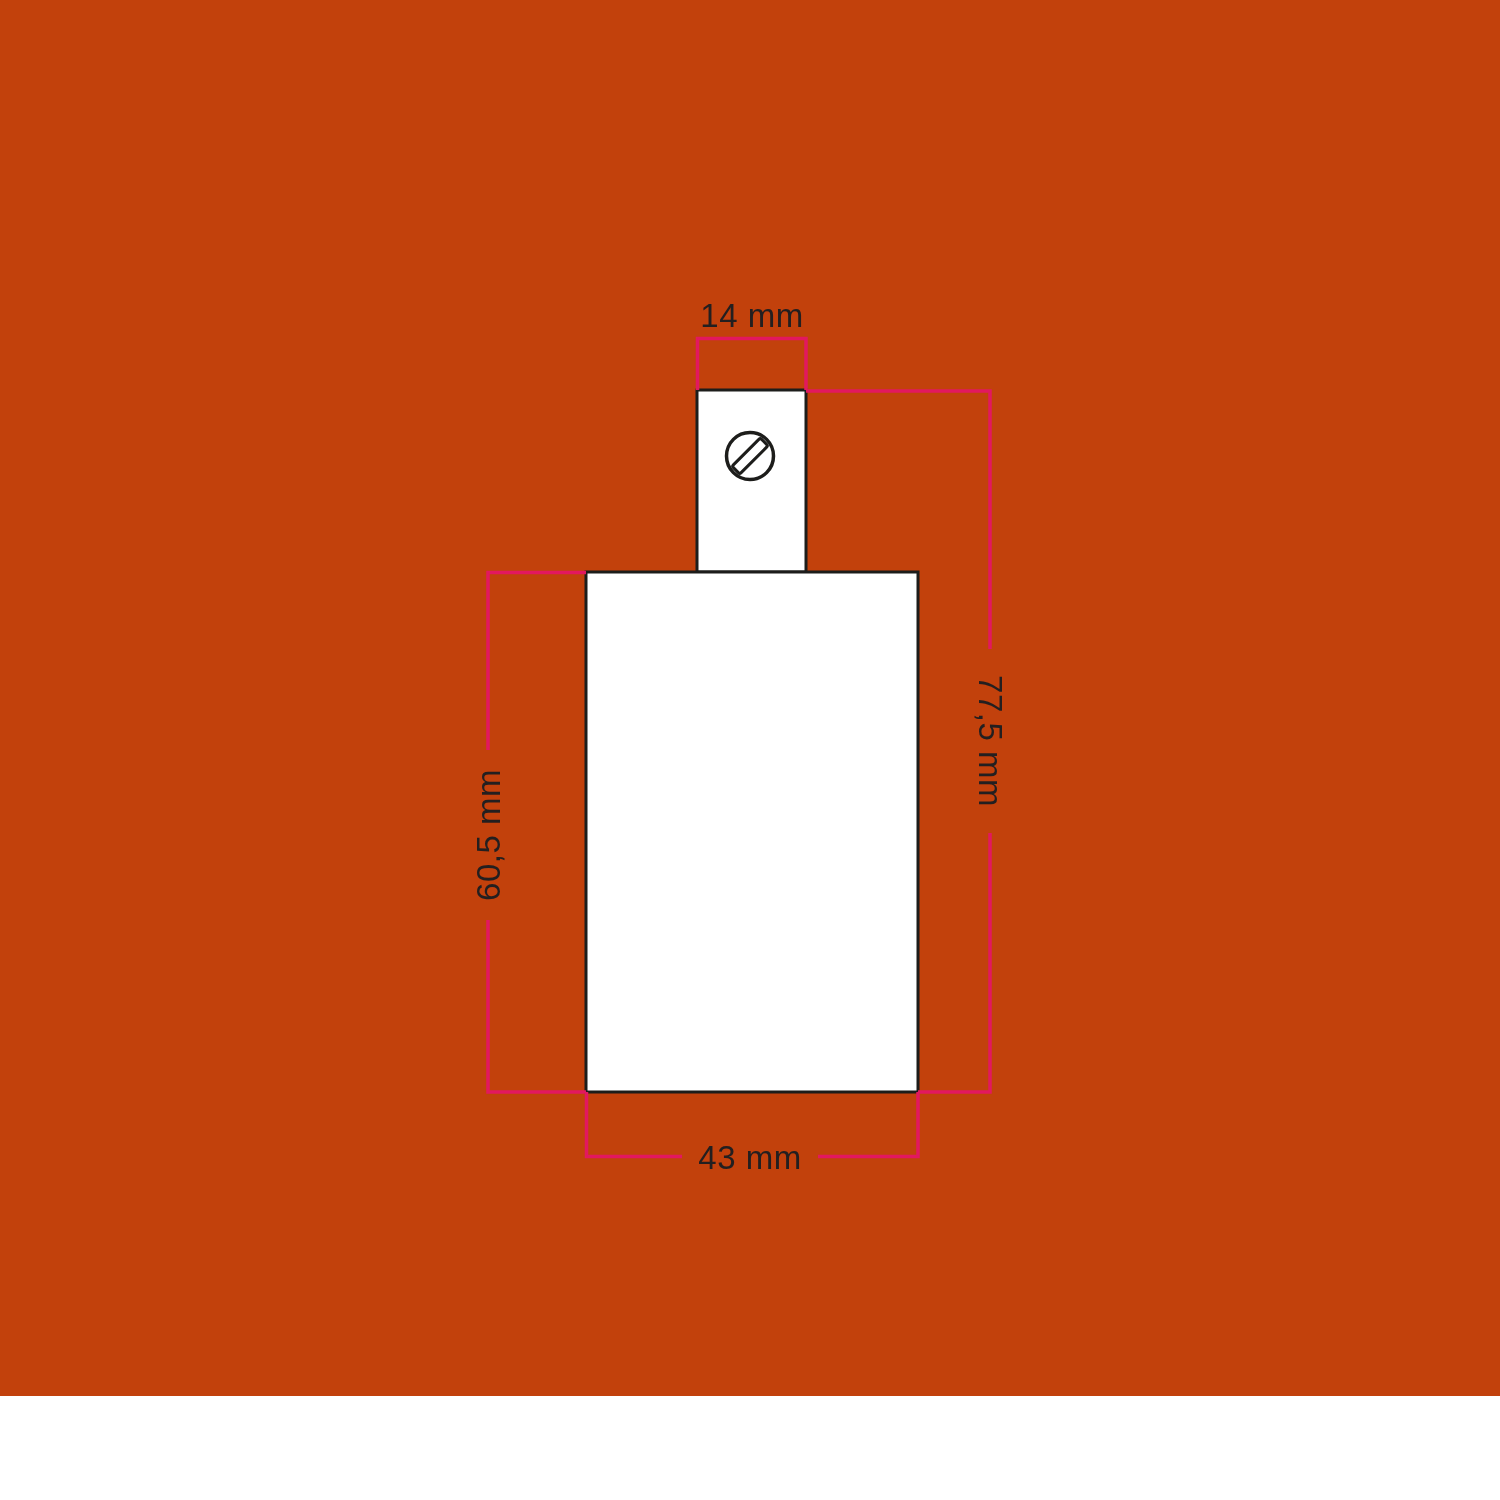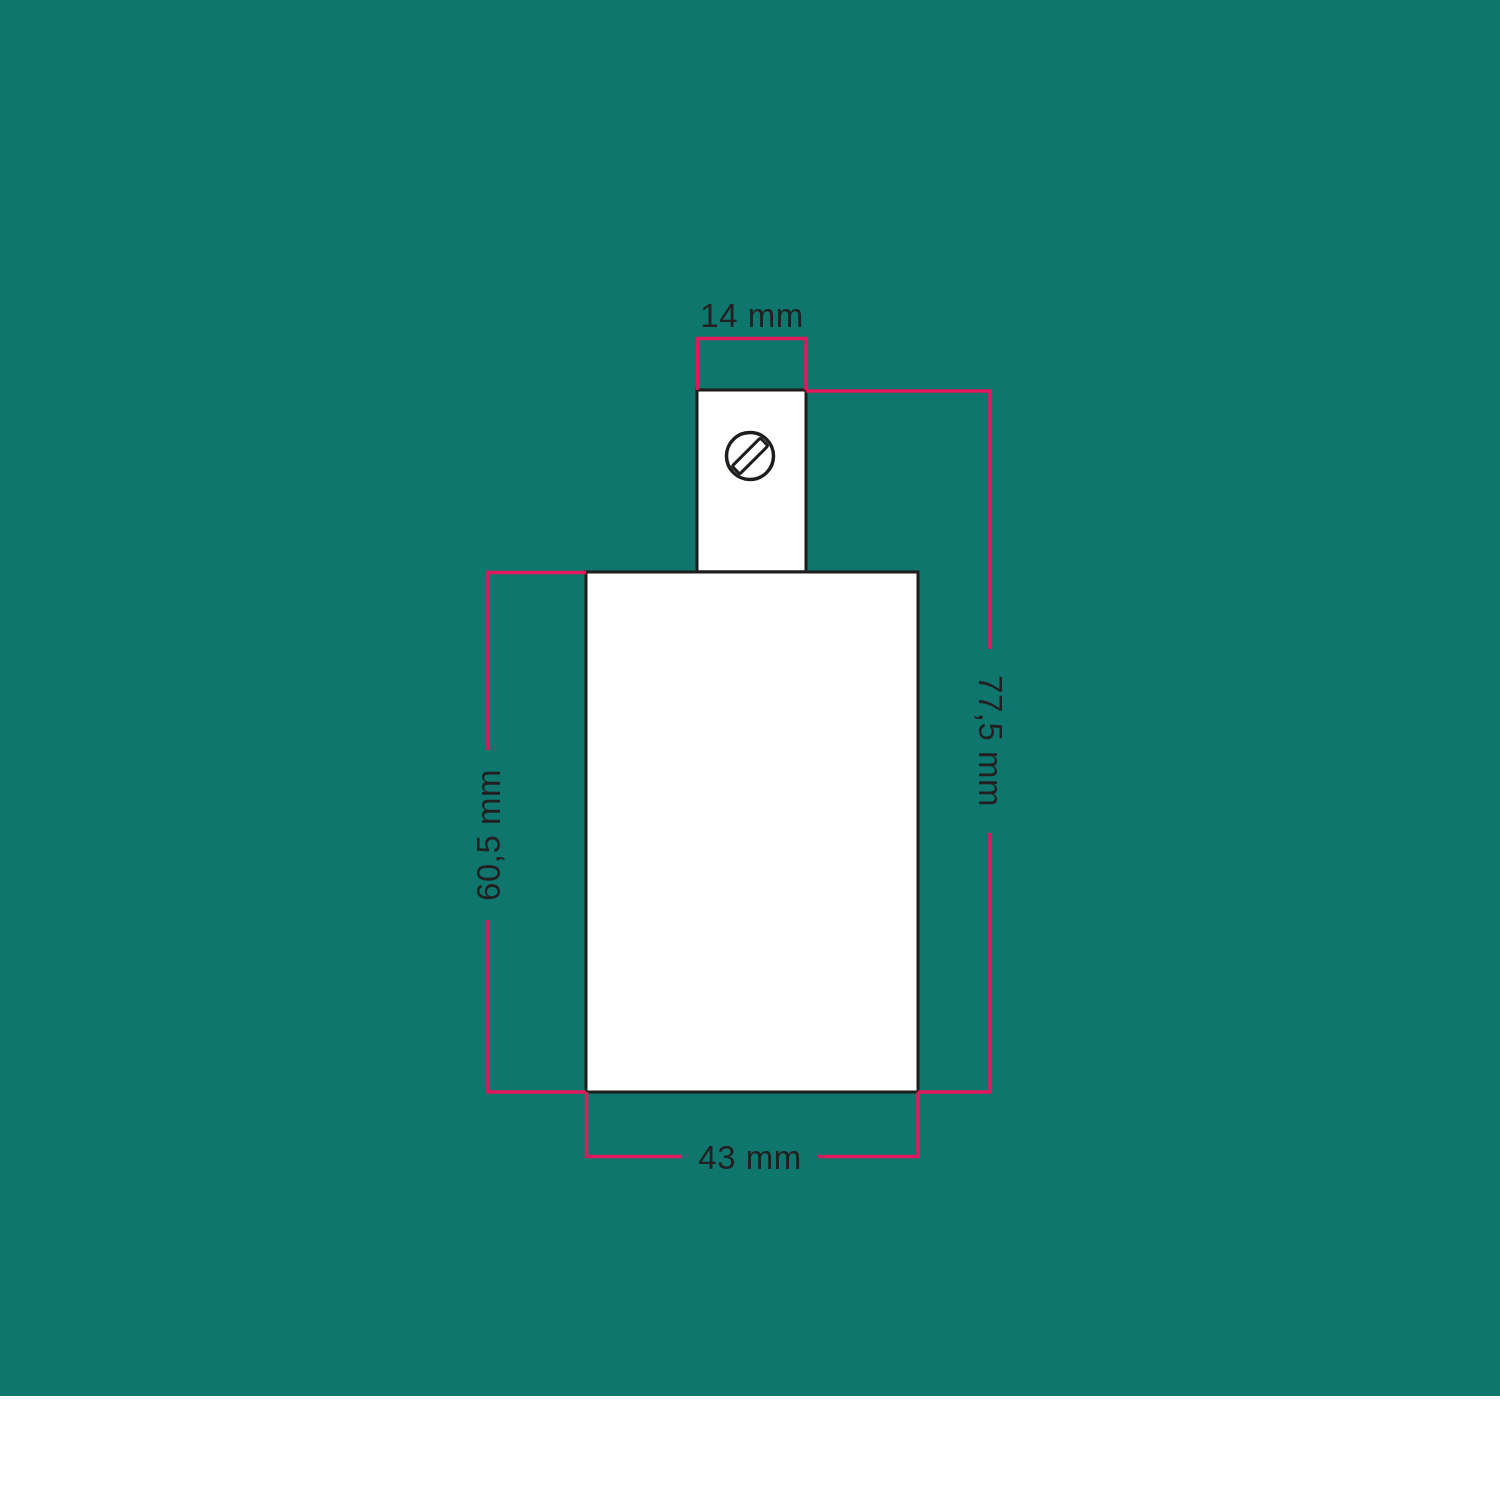--- a/index.html
+++ b/index.html
@@ -4,21 +4,21 @@
 <style>
   html, body {
     margin: 0;
     padding: 0;
     background: #ffffff;
   }
   .canvas {
     position: relative;
     width: 1500px;
     height: 1396px;
-    background: #0f766e;
+    background: #c2410c;
     overflow: hidden;
   }
   svg {
     display: block;
     width: 1500px;
     height: 1500px;
   }
   text.dim-label {
     font-family: "Liberation Sans", sans-serif;
     font-size: 33px;

